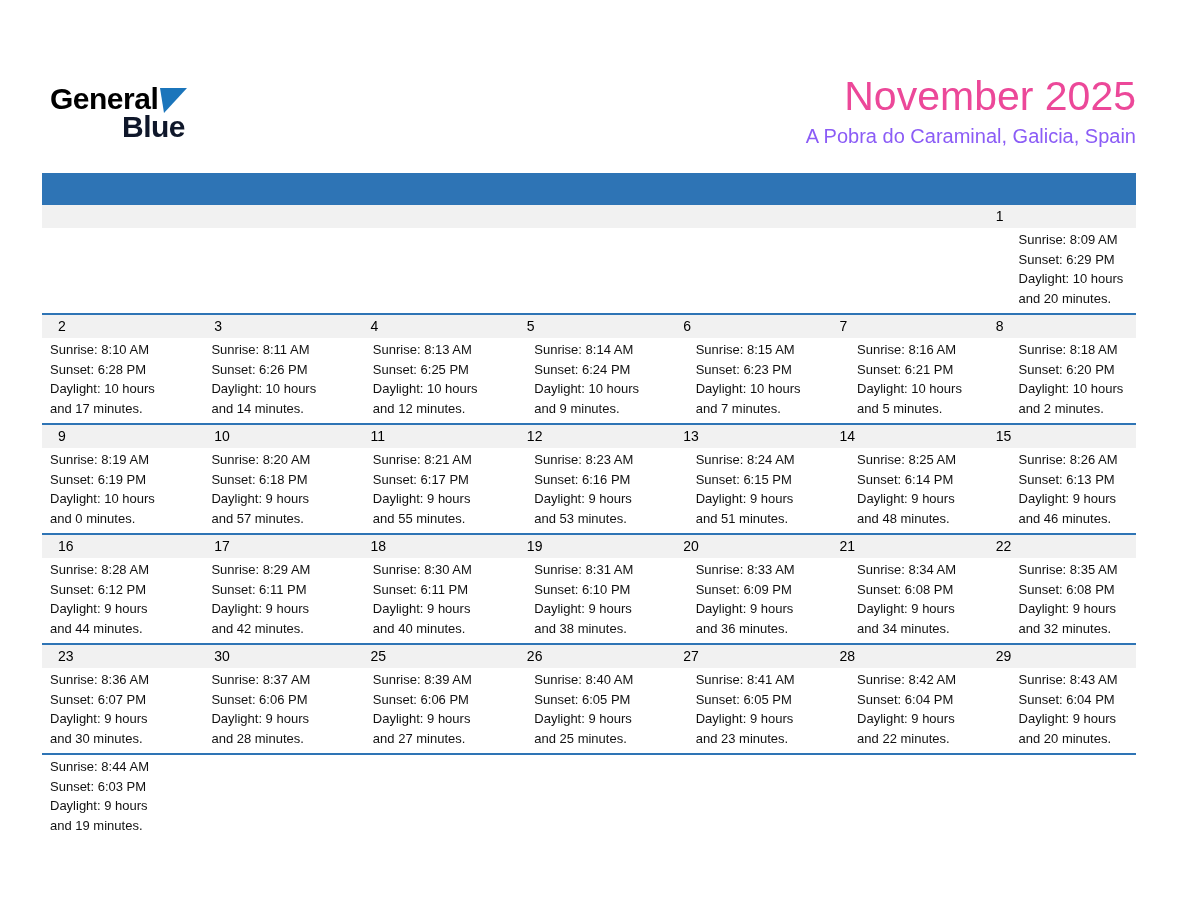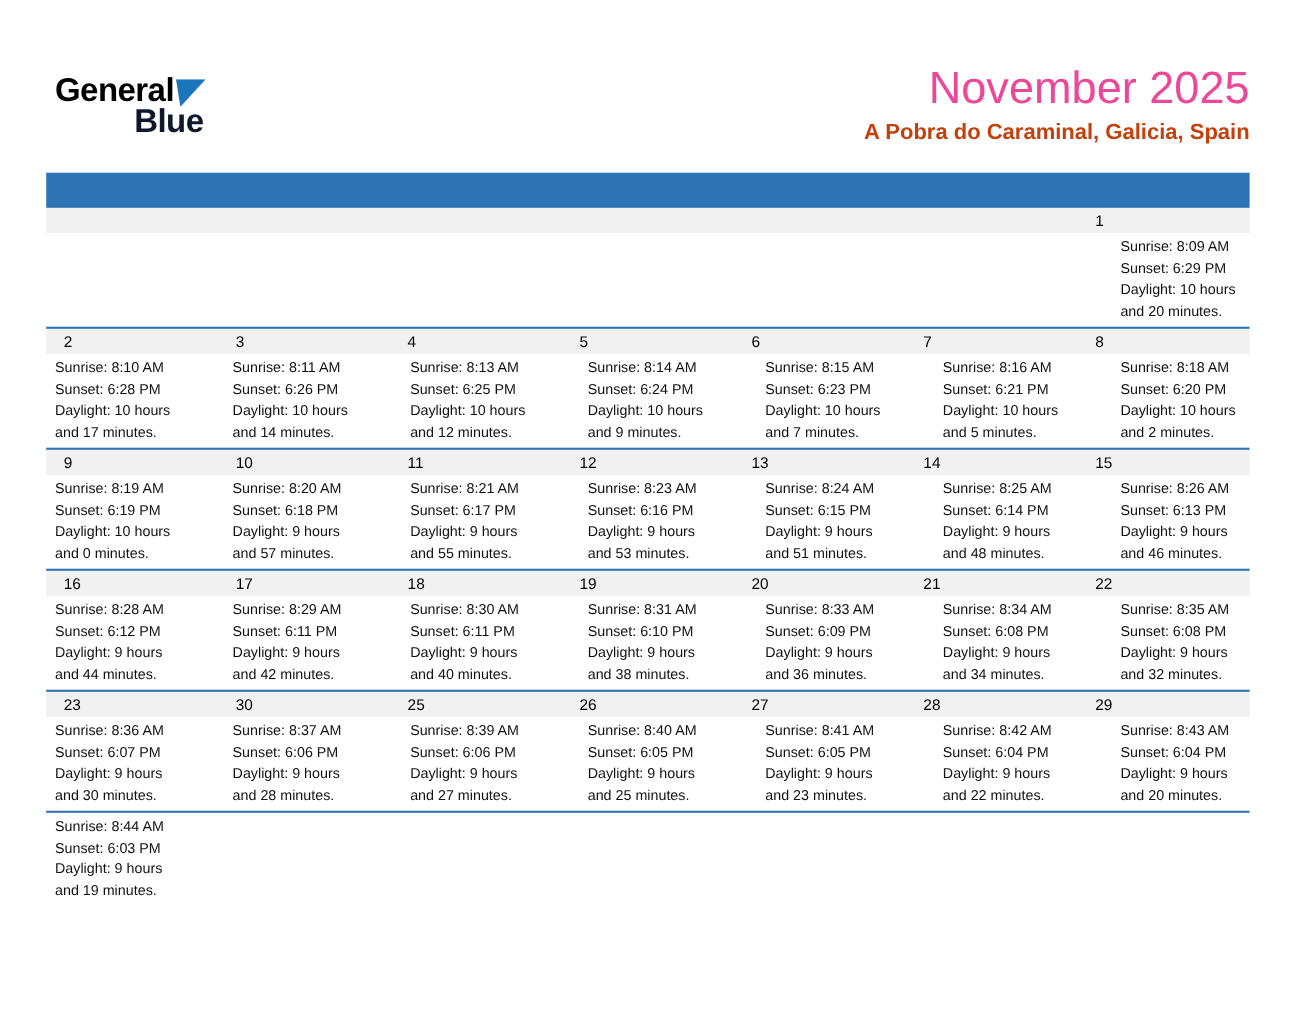--- a/index.html
+++ b/index.html
@@ -14,21 +14,21 @@
     margin: 0 auto;
     background: #ffffff;
     overflow: hidden;
   }
 
   
   .top {
     display: flex;
     justify-content: space-between;
     align-items: flex-start;
-    padding: 56px 52px 0 50px;
+    padding: 72px 52px 0 50px;
   }
   .logo { padding-top: 14px; }
   .logo-line1 { display: flex; align-items: flex-start; }
   .logo-general {
     font-size: 30px;
     font-weight: 700;
     letter-spacing: -0.5px;
     color: #000000;
     line-height: 26px;
   }
@@ -45,23 +45,23 @@
   }
   .titles { text-align: right; }
   .month-title {
     font-size: 41px;
     font-weight: 400;
     line-height: 48px;
     color: #ec4899;
   }
   .location {
     font-size: 20px;
-    font-weight: 700;
+    font-weight: 400;
     line-height: 32px;
-    color: #c2410c;
+    color: #8b5cf6;
   }
 
   
   .calendar {
     margin: 21px 50px 0 42px;
     width: 1094px;
   }
   .weekday-row {
     display: flex;
     background: #2E74B5;

